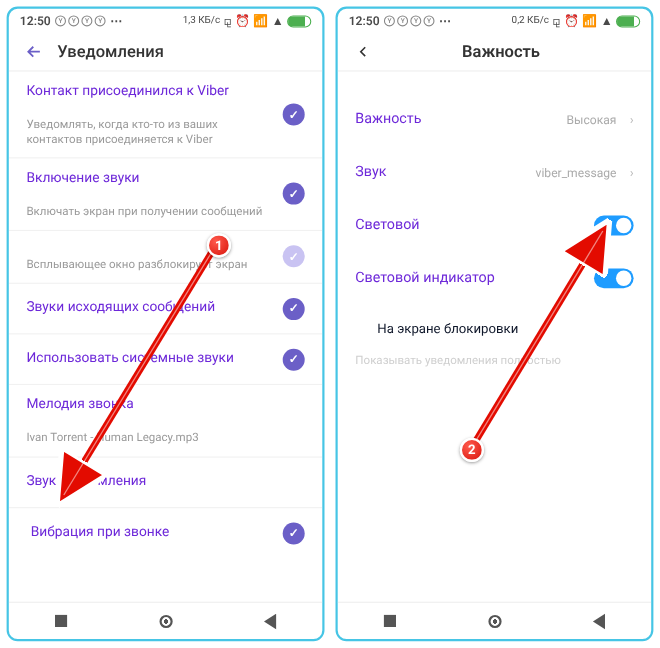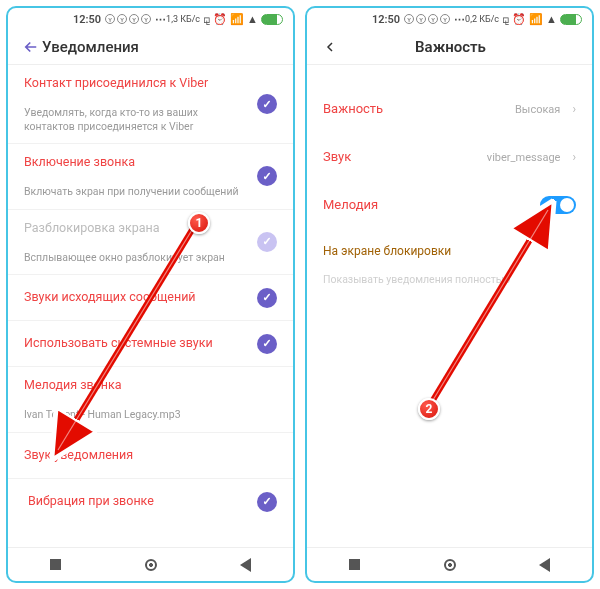--- a/index.html
+++ b/index.html
@@ -20,21 +20,21 @@
     background: #fff;
     display: flex;
     flex-direction: column;
     overflow: hidden;
     position: relative;
   }
   
   .statusbar {
     display: flex;
     align-items: center;
-    justify-content: flex-end;
+    justify-content: space-between;
     font-size: 10px;
     color: #4a4a4a;
     padding: 4px 10px 2px;
     height: 20px;
   }
   .sb-left { font-weight: 600; font-size: 11px; display:flex; align-items:center; gap:4px;}
   .sb-right { display: flex; align-items: center; gap: 3px; font-size:9px;}
   .sb-icons { display:flex; gap:2px; align-items:center;}
   .dot-icon {
     width:10px;height:10px;border:1px solid #888;border-radius:50%;
@@ -43,21 +43,21 @@
   .battery {
     display:inline-block;width:22px;height:11px;border:1px solid #4caf50;border-radius:6px;
     position:relative;background:linear-gradient(to right,#4caf50 75%, #fff 75%);
   }
   .sig { font-size:11px; }
   
   .header {
     display: flex;
     align-items: center;
     padding: 10px 14px 8px;
-    gap: 2px;
+    gap: 12px;
     border-bottom: 1px solid #eee;
   }
   .header.center { justify-content: flex-start; }
   .back-arrow {
     width: 18px; height: 18px; display:flex; align-items:center; justify-content:center;
     color:#6b5fc7; cursor:pointer;
   }
   .back-arrow.black { color:#333; }
   .header-title {
     font-size: 15px;
@@ -72,21 +72,21 @@
     align-items:center;
     padding: 10px 16px;
     border-bottom: 1px solid #f1f1f1;
     gap:10px;
     min-height: 46px;
   }
   .row.nob { border-bottom:none;padding-left:20px; }
   .row-text { flex:1; }
   .row-title {
     font-size: 12.5px;
-    color: #ef4444;
+    color: #6d28d9;
     line-height:1.35;
   }
   .row-sub {
     font-size: 10.5px;
     color: #9a9a9a;
     line-height:1.3;
     margin-top:14px;
   }
   .row.disabled .row-title { color:#bcbcbc; }
   .check {
@@ -108,21 +108,21 @@
   .row2 .row-title { font-size:13px; }
   .value-text { font-size:11px; color:#aaa; }
   .chev { color:#bbb; font-size:12px; margin-left:2px;}
   .toggle {
     width:36px;height:18px;border-radius:10px;background:#1e9cff;position:relative;flex-shrink:0;
   }
   .toggle::after{
     content:"";position:absolute;right:2px;top:2px;width:14px;height:14px;background:#fff;border-radius:50%;
   }
   .spacer { height:20px; }
-  .hint .row-title { color:#a16207; font-size:12px;}
+  .hint .row-title { color:#0f172a; font-size:12px;margin-left:20px;}
   .hint .row-sub { color:#cfcfcf; }
   
   .navbar {
     height:34px;display:flex;align-items:center;justify-content:space-around;
     border-top:1px solid #eee;
   }
   .nav-btn { width:14px;height:14px; display:flex;align-items:center;justify-content:center; color:#555;}
   .nav-square { width:11px;height:11px;background:#555;}
   .nav-circle { width:12px;height:12px;border:2px solid #555;border-radius:50%; background:radial-gradient(circle,#555 35%,transparent 38%);}
   .nav-tri {
@@ -177,28 +177,27 @@
   <div class="list">
     <div class="row">
       <div class="row-text">
         <div class="row-title">Контакт присоединился к Viber</div>
         <div class="row-sub">Уведомлять, когда кто-то из ваших контактов присоединяется к Viber</div>
       </div>
       <div class="check on"></div>
     </div>
     <div class="row">
       <div class="row-text">
-        <div class="row-title">Включение звонка</div>
+        <div class="row-title">Включение звуки</div>
         <div class="row-sub">Включать экран при получении сообщений</div>
       </div>
       <div class="check on"></div>
     </div>
     <div class="row disabled">
       <div class="row-text">
-        <div class="row-title">Разблокировка экрана</div>
         <div class="row-sub">Всплывающее окно разблокирует экран</div>
       </div>
       <div class="check dim"></div>
     </div>
     <div class="row">
       <div class="row-text">
         <div class="row-title">Звуки исходящих сообщений</div>
       </div>
       <div class="check on"></div>
     </div>
@@ -282,21 +281,27 @@
     </div>
     <div class="row2">
       <div class="row-text">
           <div class="row-title">Звук</div>
         </div>
       <span class="value-text">viber_message</span>
       <span class="chev">›</span>
     </div>
     <div class="row2">
       <div class="row-text">
-          <div class="row-title">Мелодия</div>
+          <div class="row-title">Световой</div>
+        </div>
+      <div class="toggle"></div>
+    </div>
+    <div class="row2">
+      <div class="row-text">
+          <div class="row-title">Световой индикатор</div>
         </div>
       <div class="toggle"></div>
     </div>
     <div class="row2 hint">
       <div class="row-text">
         <div class="row-title">На экране блокировки</div>
         <div class="row-sub">Показывать уведомления полностью</div>
       </div>
     </div>
   </div>

